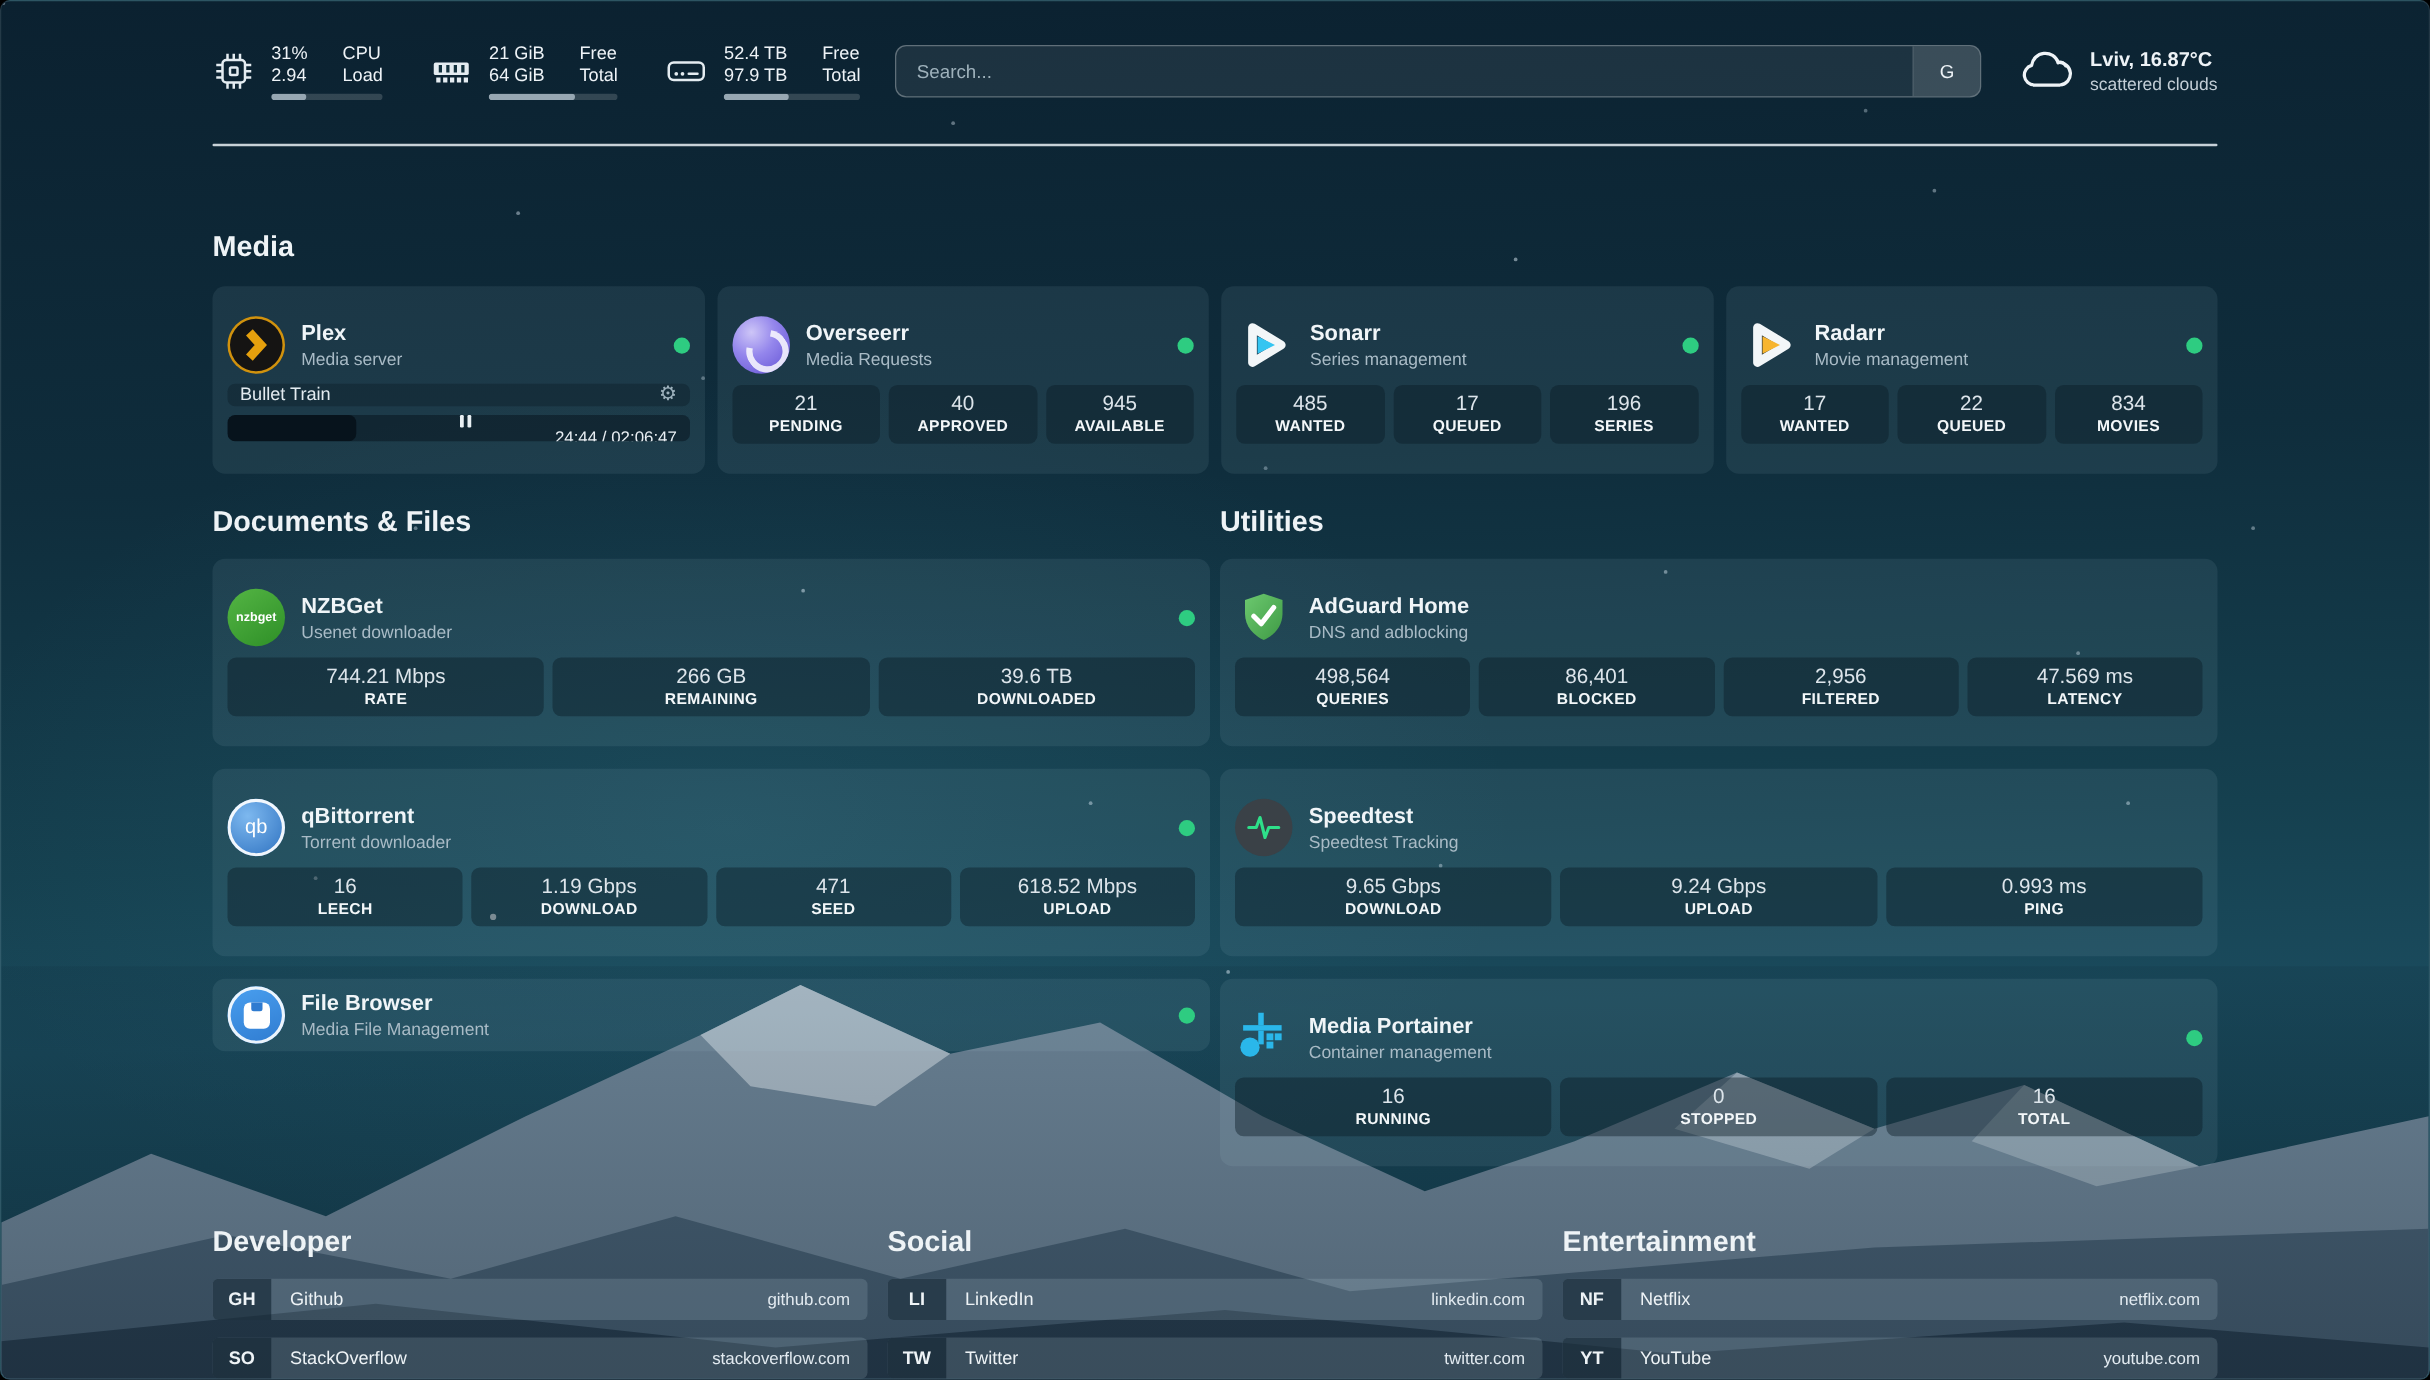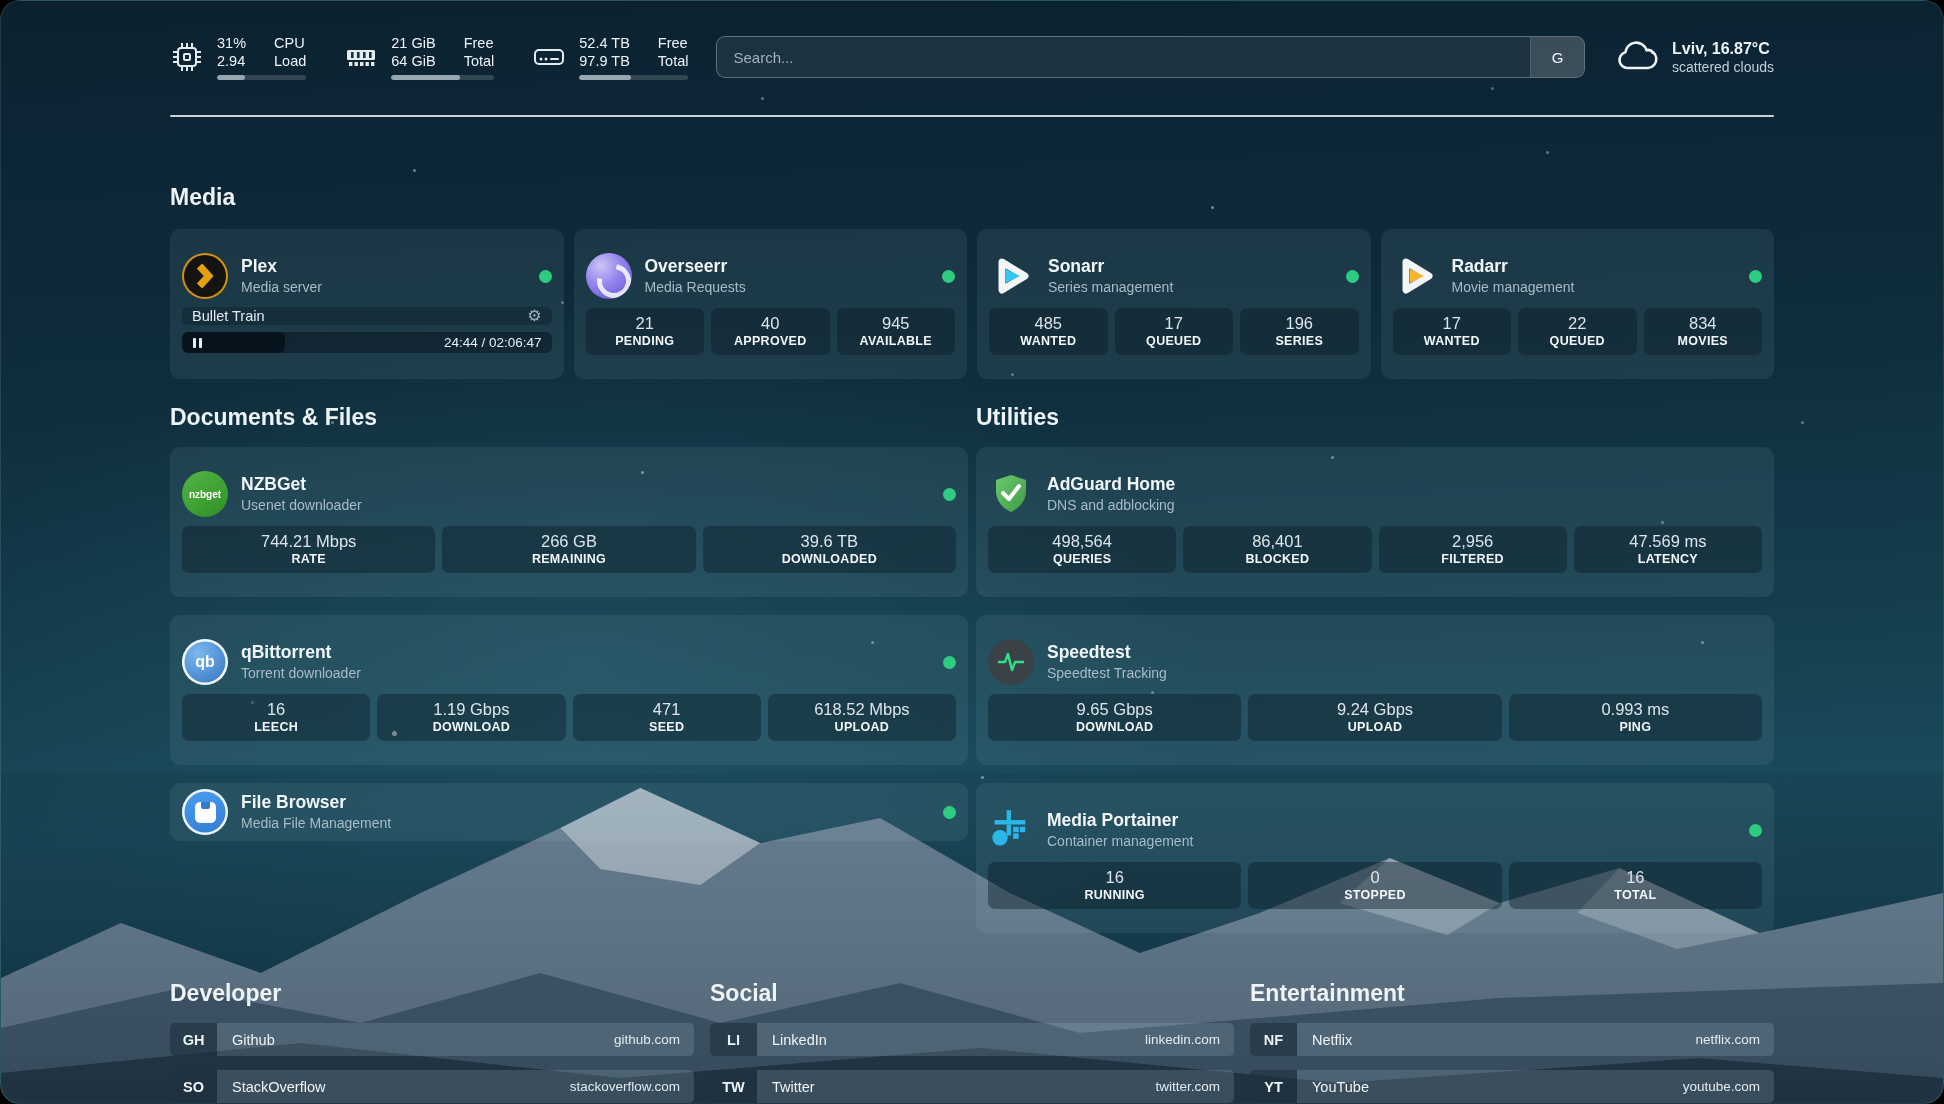--- a/index.html
+++ b/index.html
@@ -1,19 +1,19 @@
 <!DOCTYPE html>
 <html><head>
 <meta charset="utf-8">
 <style>
   :root{ --green:#2ecc81; }
   *{box-sizing:border-box;margin:0;padding:0;}
   html,body{background:#000;}
   body{font-family:"Liberation Sans", sans-serif; -webkit-font-smoothing:antialiased;}
-  .frame{position:relative;width:1944px;height:1104px;margin:0 auto;border-radius:20px;overflow:hidden;
+  .frame{position:relative;width:1944px;height:1104px;margin:0 auto;border-radius:8px;overflow:hidden;
     background:linear-gradient(178deg,#0b2130 0%,#0f2d3c 34%,#15404f 60%,#1a4a5c 72%,#15404f 100%);
     border:1px solid rgba(255,255,255,.10);}
   .glow{position:absolute;inset:0;background:radial-gradient(900px 520px at 30% 60%, rgba(62,142,164,.16), transparent 70%);}
   .mtns{position:absolute;left:0;bottom:0;width:100%;height:330px;}
   .mtn-tint{position:absolute;left:0;bottom:0;width:100%;height:330px;
     background:linear-gradient(180deg, rgba(16,48,64,.20), rgba(8,24,36,.38));}
   .specks{position:absolute;inset:0;pointer-events:none;}
   .specks::before{content:"";position:absolute;width:3px;height:3px;border-radius:50%;background:rgba(222,236,246,.5);
     box-shadow:412px 168px 0 0 rgba(222,236,246,.45), 760px 96px 0 0 rgba(222,236,246,.40),
     1210px 205px 0 0 rgba(222,236,246,.5), 1545px 150px 0 0 rgba(222,236,246,.4),
@@ -62,41 +62,41 @@
   .tile{background:rgba(10,26,36,.42);border-radius:7px;height:47px;display:flex;flex-direction:column;
     align-items:center;justify-content:center;gap:3px;}
   .tval{font-size:16.5px;color:#dde5eb;font-weight:400;line-height:1.1;}
   .tlab{font-size:12.5px;font-weight:700;color:#f3f7f9;letter-spacing:.3px;line-height:1.1;}
 
   
   .np{margin-top:8px;background:rgba(10,26,36,.38);border-radius:6px;height:18px;display:flex;align-items:center;
     padding:0 10px;font-size:14.5px;color:#e3ebf0;}
   .gear{margin-left:auto;color:#9db1bc;font-size:16px;line-height:1;cursor:pointer;}
   .player{margin-top:7px;background:rgba(6,18,27,.5);border-radius:6px;height:21px;position:relative;overflow:hidden;
-    display:flex;align-items:center;}
+    display:flex;align-items:center;flex-direction:column;}
   .pfill{position:absolute;left:0;top:0;bottom:0;background:rgba(5,14,22,.78);border-radius:6px;}
   .pause{position:relative;display:flex;gap:3px;margin-left:11px;}
   .pause i{width:3px;height:10px;background:#e8eff3;border-radius:1px;}
   .ptime{margin-left:auto;position:relative;font-size:13.5px;color:#e9eff4;padding-right:10px;font-weight:500;}
 
   .cols2{display:grid;grid-template-columns:1fr 1fr;gap:8px;margin-top:24px;align-items:start;}
   .colstack h2{margin-bottom:16px;}
   .colstack .card{margin-bottom:18px;}
   .colstack .card:last-child{margin-bottom:0;}
   .card.slim{padding:6px 12px;}
 
   
   .plex-icon{border-radius:50%;background:#151413;border:2px solid rgba(229,160,13,.9);}
   .overseerr-icon{border-radius:50%;background:radial-gradient(circle at 33% 28%, #cdc5f7 0%, #9486ec 42%, #5f4ed2 100%);overflow:hidden;}
   .overseerr-icon::after{content:"";position:absolute;width:24px;height:24px;left:11px;top:11px;border-radius:50%;
     border:5px solid rgba(255,255,255,.82);border-top-color:transparent;transform:rotate(-35deg);}
   .nzbget-icon{border-radius:50%;background:linear-gradient(145deg,#54b544,#2e8f27);}
   .nzbget-icon span{font-size:10px;font-weight:600;color:#fff;}
   .qb-icon{border-radius:50%;background:radial-gradient(circle at 35% 30%, #7db8ef, #3d7fc9 78%);
-    box-shadow:inset 0 0 0 2.5px rgba(255,255,255,.92);color:#fff;font-weight:700;font-size:16px;}
+    box-shadow:inset 0 0 0 2.5px rgba(255,255,255,.92);color:#fff;font-weight:400;font-size:16px;}
   .speedtest-icon{border-radius:50%;background:#3a4147;}
   .fb-icon{border-radius:50%;background:linear-gradient(160deg,#4aa0f0,#2f7bd0);box-shadow:inset 0 0 0 2.5px rgba(255,255,255,.9);}
   .fb-icon::before{content:"";position:absolute;width:21px;height:21px;left:12.5px;top:12.5px;background:#fff;border-radius:5px;}
   .fb-icon::after{content:"";position:absolute;width:9px;height:7px;left:18.5px;top:12.5px;background:#2f7bd0;border-radius:0 0 2px 2px;}
 
   
   .bms{display:grid;grid-template-columns:1fr 1fr 1fr;gap:16px;margin-top:46px;}
   .bm-group h2{margin-bottom:16px;}
   .bm-list{display:flex;flex-direction:column;gap:14px;}
   .bm-row{display:flex;align-items:center;height:33px;border-radius:5px;background:rgba(190,212,226,.17);

